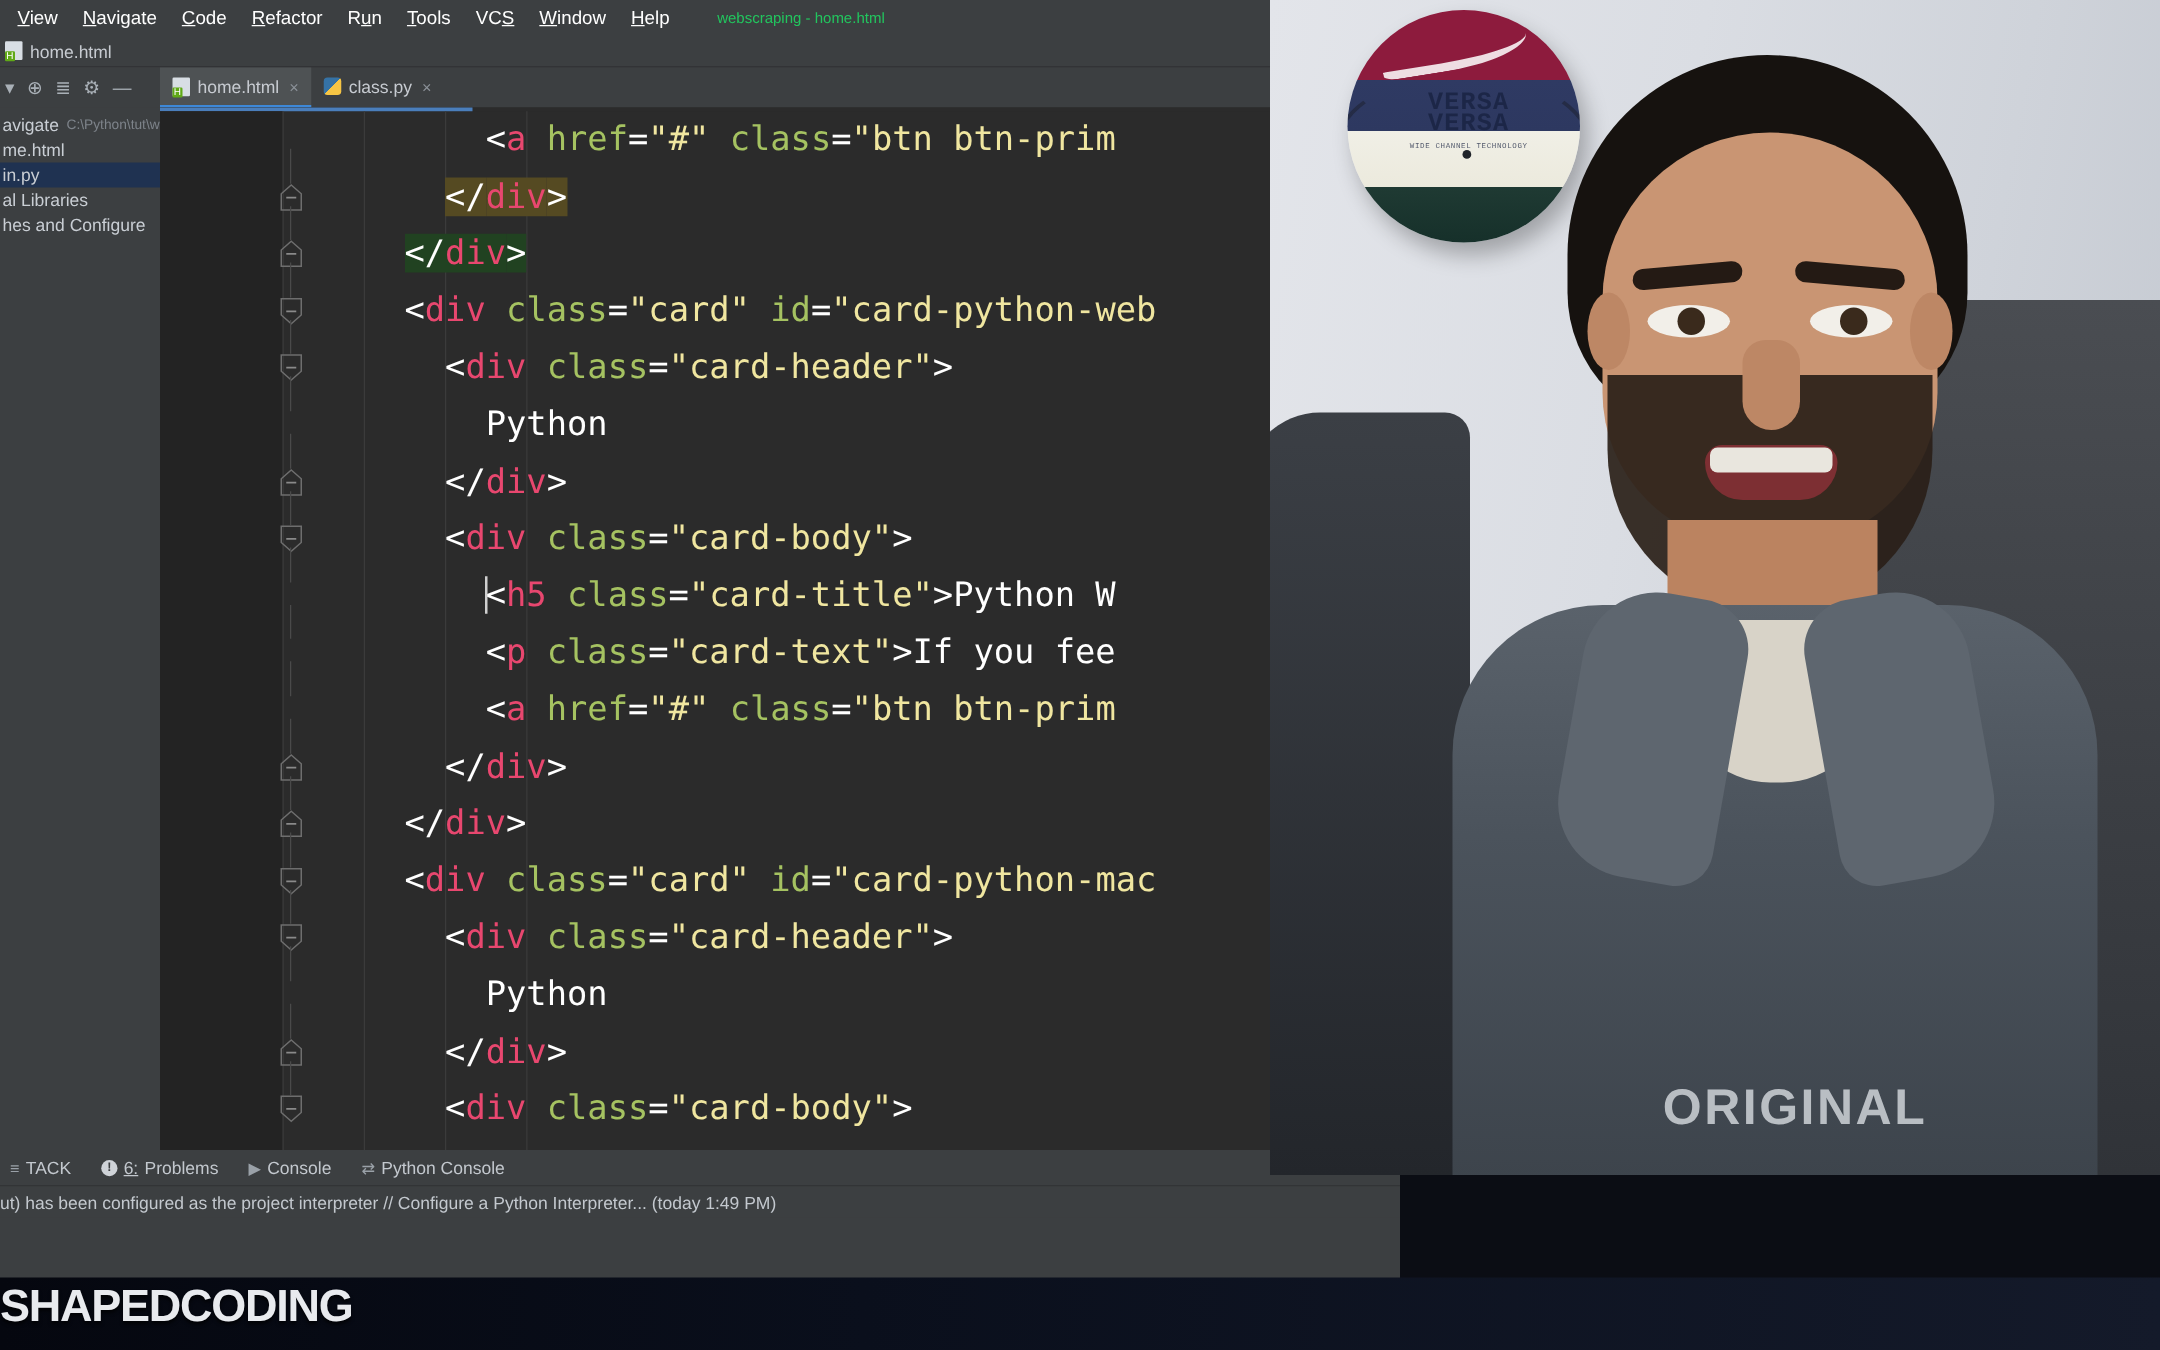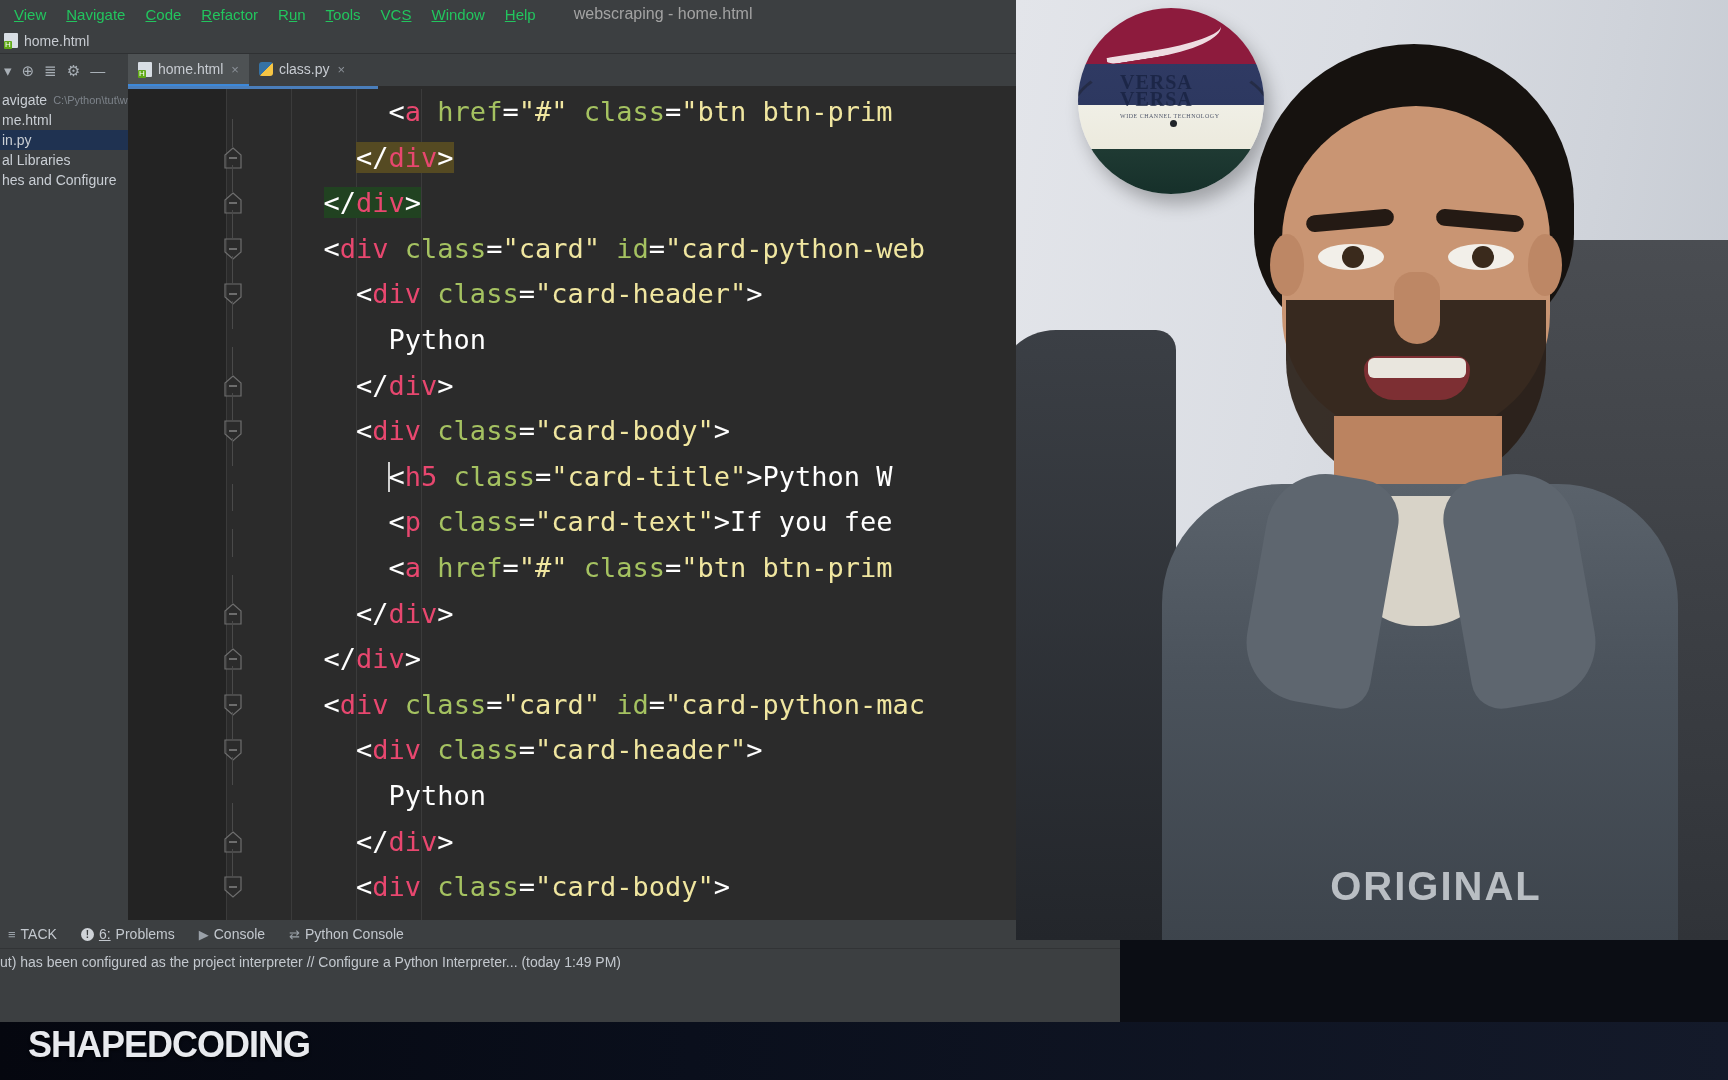--- a/index.html
+++ b/index.html
@@ -19,23 +19,23 @@
     overflow: hidden;
   }
 
   
   .menubar {
     height: 28px; background: #3c3f41;
     display: flex; align-items: center; gap: 0px;
     padding-left: 4px;
     color: #bbbbbb; font-size: 15px;
   }
-  .menu-item { padding: 2px 10px; color: #22c55e; cursor: default; }
+  .menu-item { padding: 2px 10px; color: #ffffff; cursor: default; }
   .menu-item .hk { text-decoration: underline; }
-  .win-title { color: #a3a3a3; font-size: 16px; margin-left: 28px; }
+  .win-title { color: #22c55e; font-size: 12px; margin-left: 28px; }
 
   
   .navbar {
     height: 26px; background: #3c3f41;
     display: flex; align-items: center; gap: 6px;
     padding-left: 4px; color: #c7cbd1; font-size: 14px;
     border-bottom: 1px solid #2f3133;
   }
   .file-ico {
     width: 14px; height: 15px; position: relative; display: inline-block;
@@ -181,21 +181,21 @@
   }
   .ball .swoosh {
     position: absolute; left: 26px; top: 14px; width: 118px; height: 34px;
     border-bottom: 7px solid rgba(255,255,255,.85);
     border-radius: 0 0 60% 12%;
     transform: rotate(-9deg);
   }
   .ball .brandtxt {
     position: absolute; left: 42px; top: 66px; width: 110px;
     color: #17213f; font-size: 20px; font-weight: bold; letter-spacing: 1px;
-    font-family: Liberation Serif, serif; opacity: .75; text-align: left;
+    font-family: Liberation Mono, monospace; opacity: .75; text-align: center;
     line-height: 17px;
   }
   .ball .brandsub { display:block; font-size: 6px; letter-spacing: .5px; font-weight: normal; }
   .ball .seam1 {
     position: absolute; left: -10px; top: 50px; width: 206px; height: 120px;
     border: 3px solid rgba(20,20,20,.35); border-radius: 50%;
     border-top-color: transparent; border-bottom-color: transparent;
   }
   .ball .dot {
     position: absolute; left: 92px; top: 112px; width: 7px; height: 7px;
@@ -266,21 +266,20 @@
   .brandbar {
     position: absolute; left: 0; bottom: 0; width: 1728px; height: 58px;
     background: linear-gradient(90deg,#05070f 0%, #0a0f1c 40%, #141a2a 100%);
   }
   .brandlogo {
     position: absolute; left: 0px; top: 2px;
     font-family: "Liberation Sans", sans-serif;
     font-size: 36px; font-weight: bold; letter-spacing: -1px;
     color: #e8eaee;
     text-shadow: 0 2px 3px rgba(0,0,0,.7);
-    padding-left: 28px;
   }
 </style>
 </head>
 <body>
 
 <div id="root">
 
   <div class="ide">
 
     <div class="menubar">

